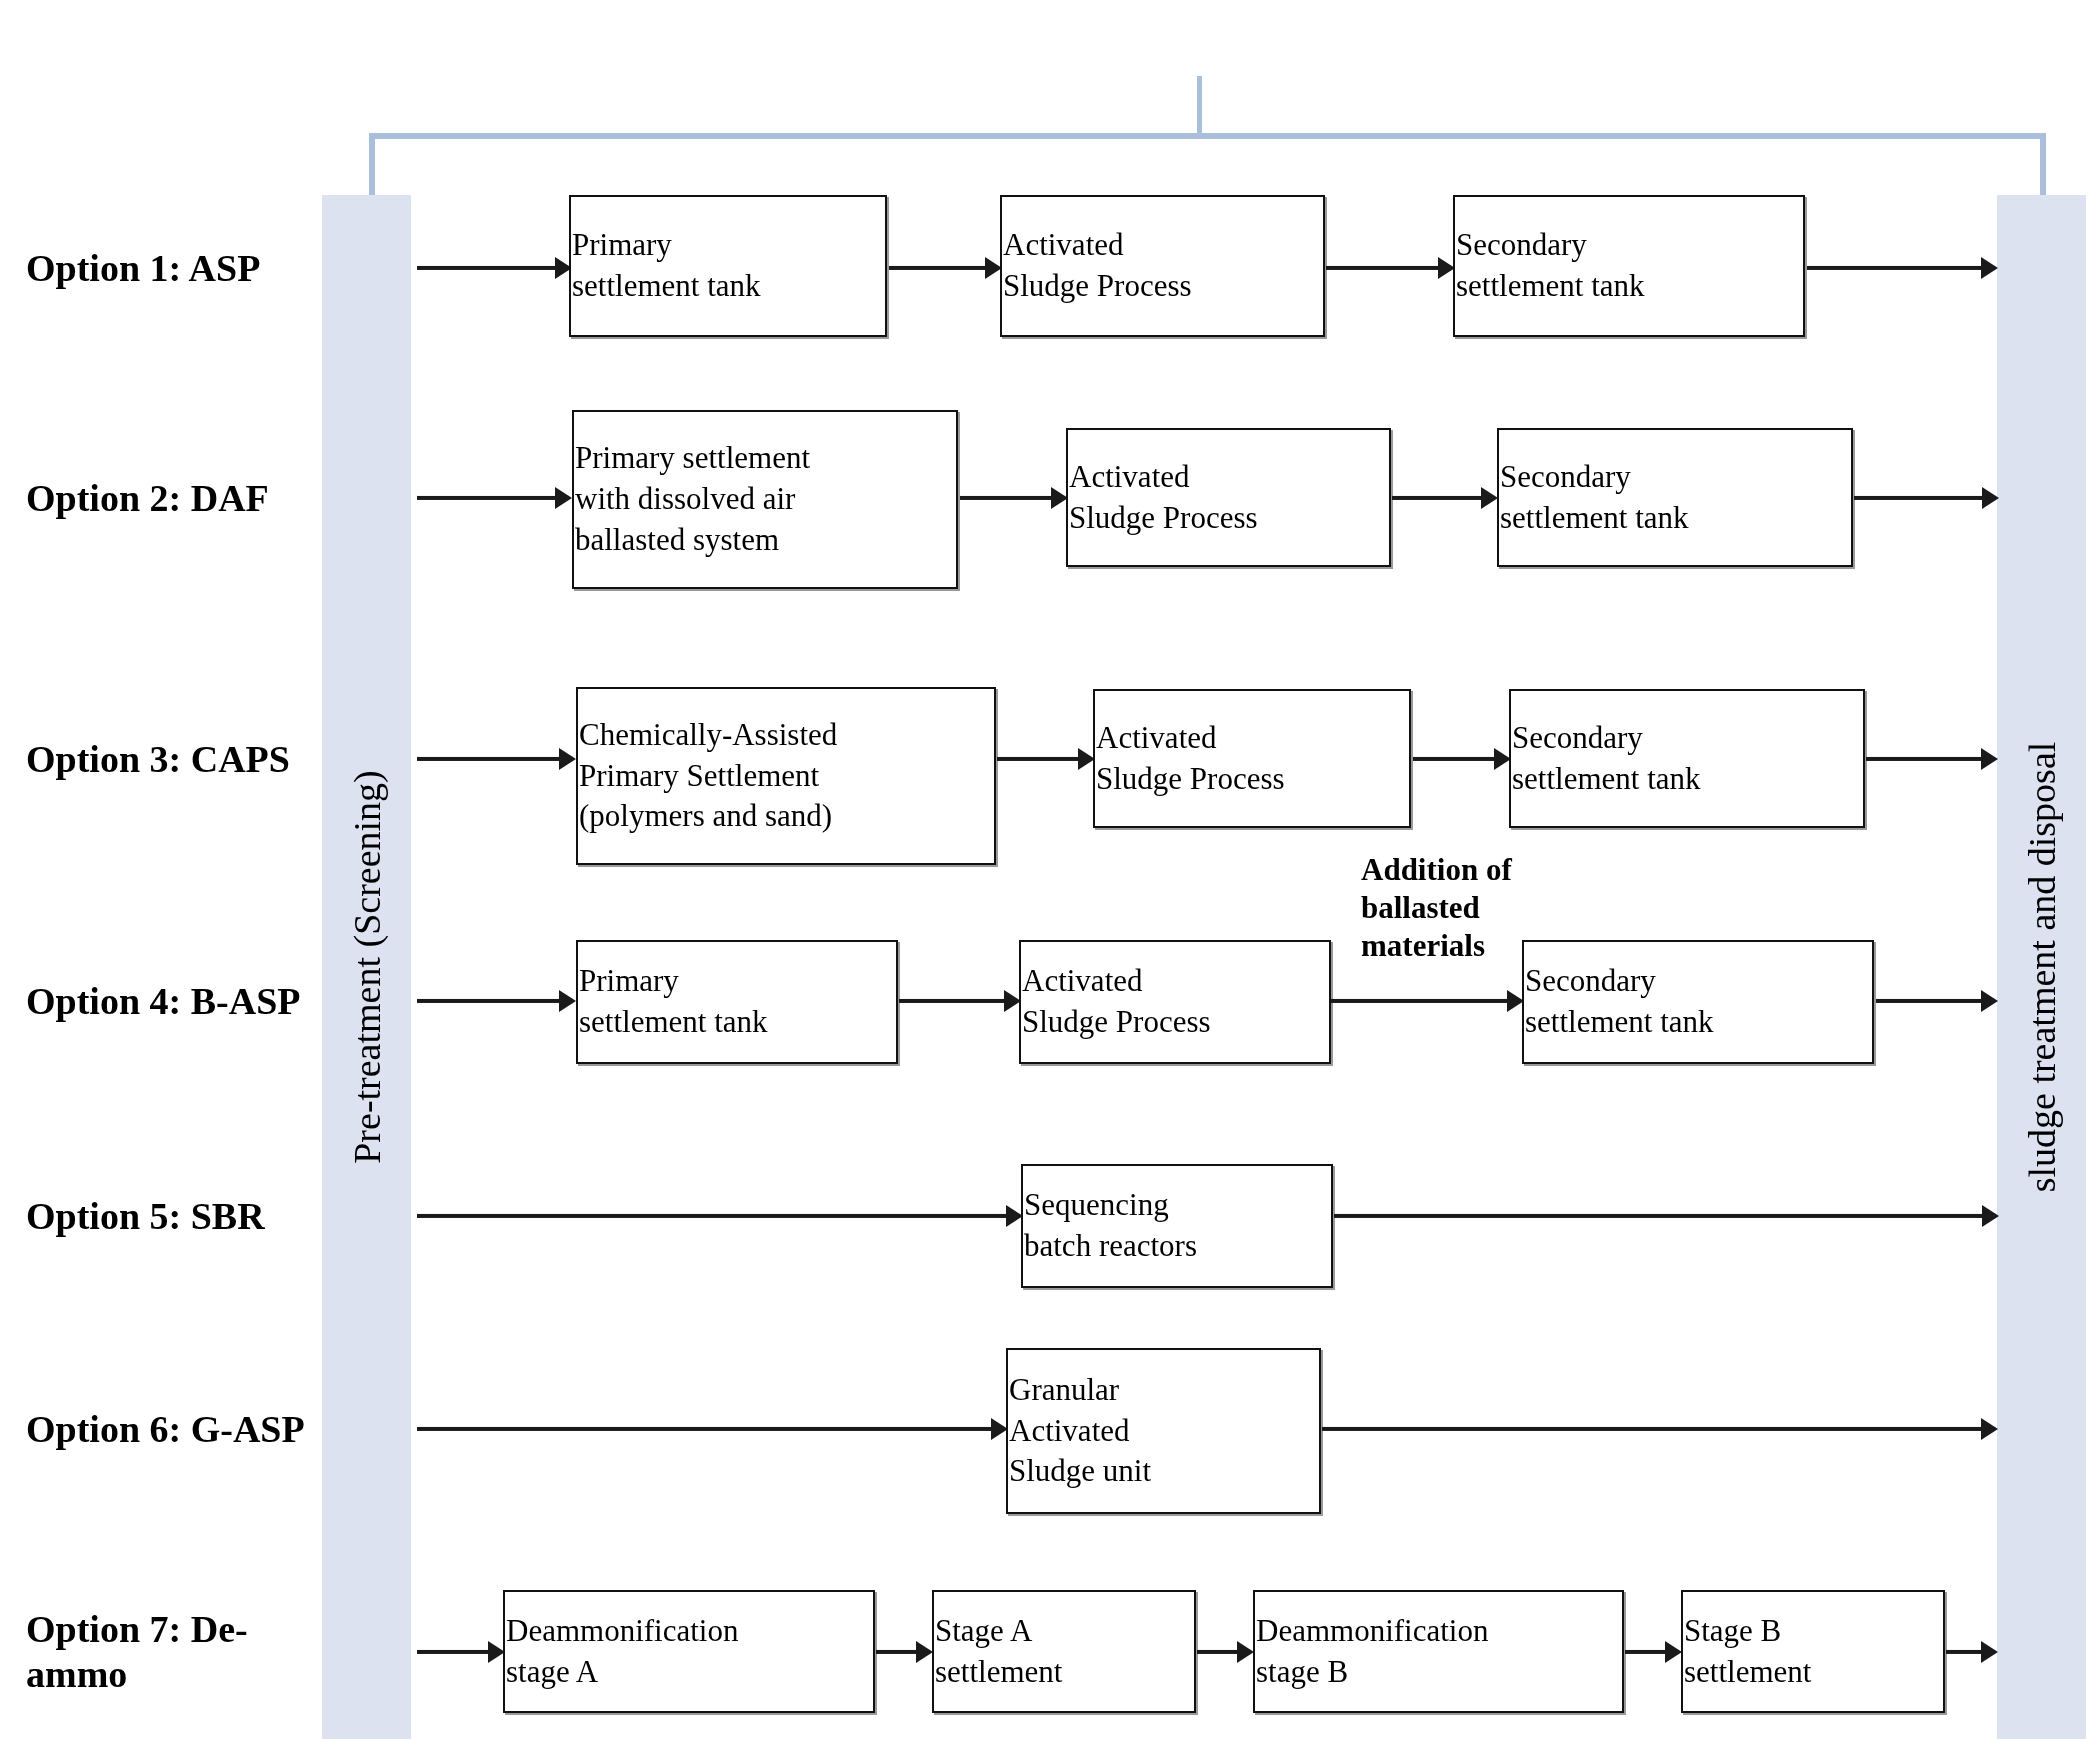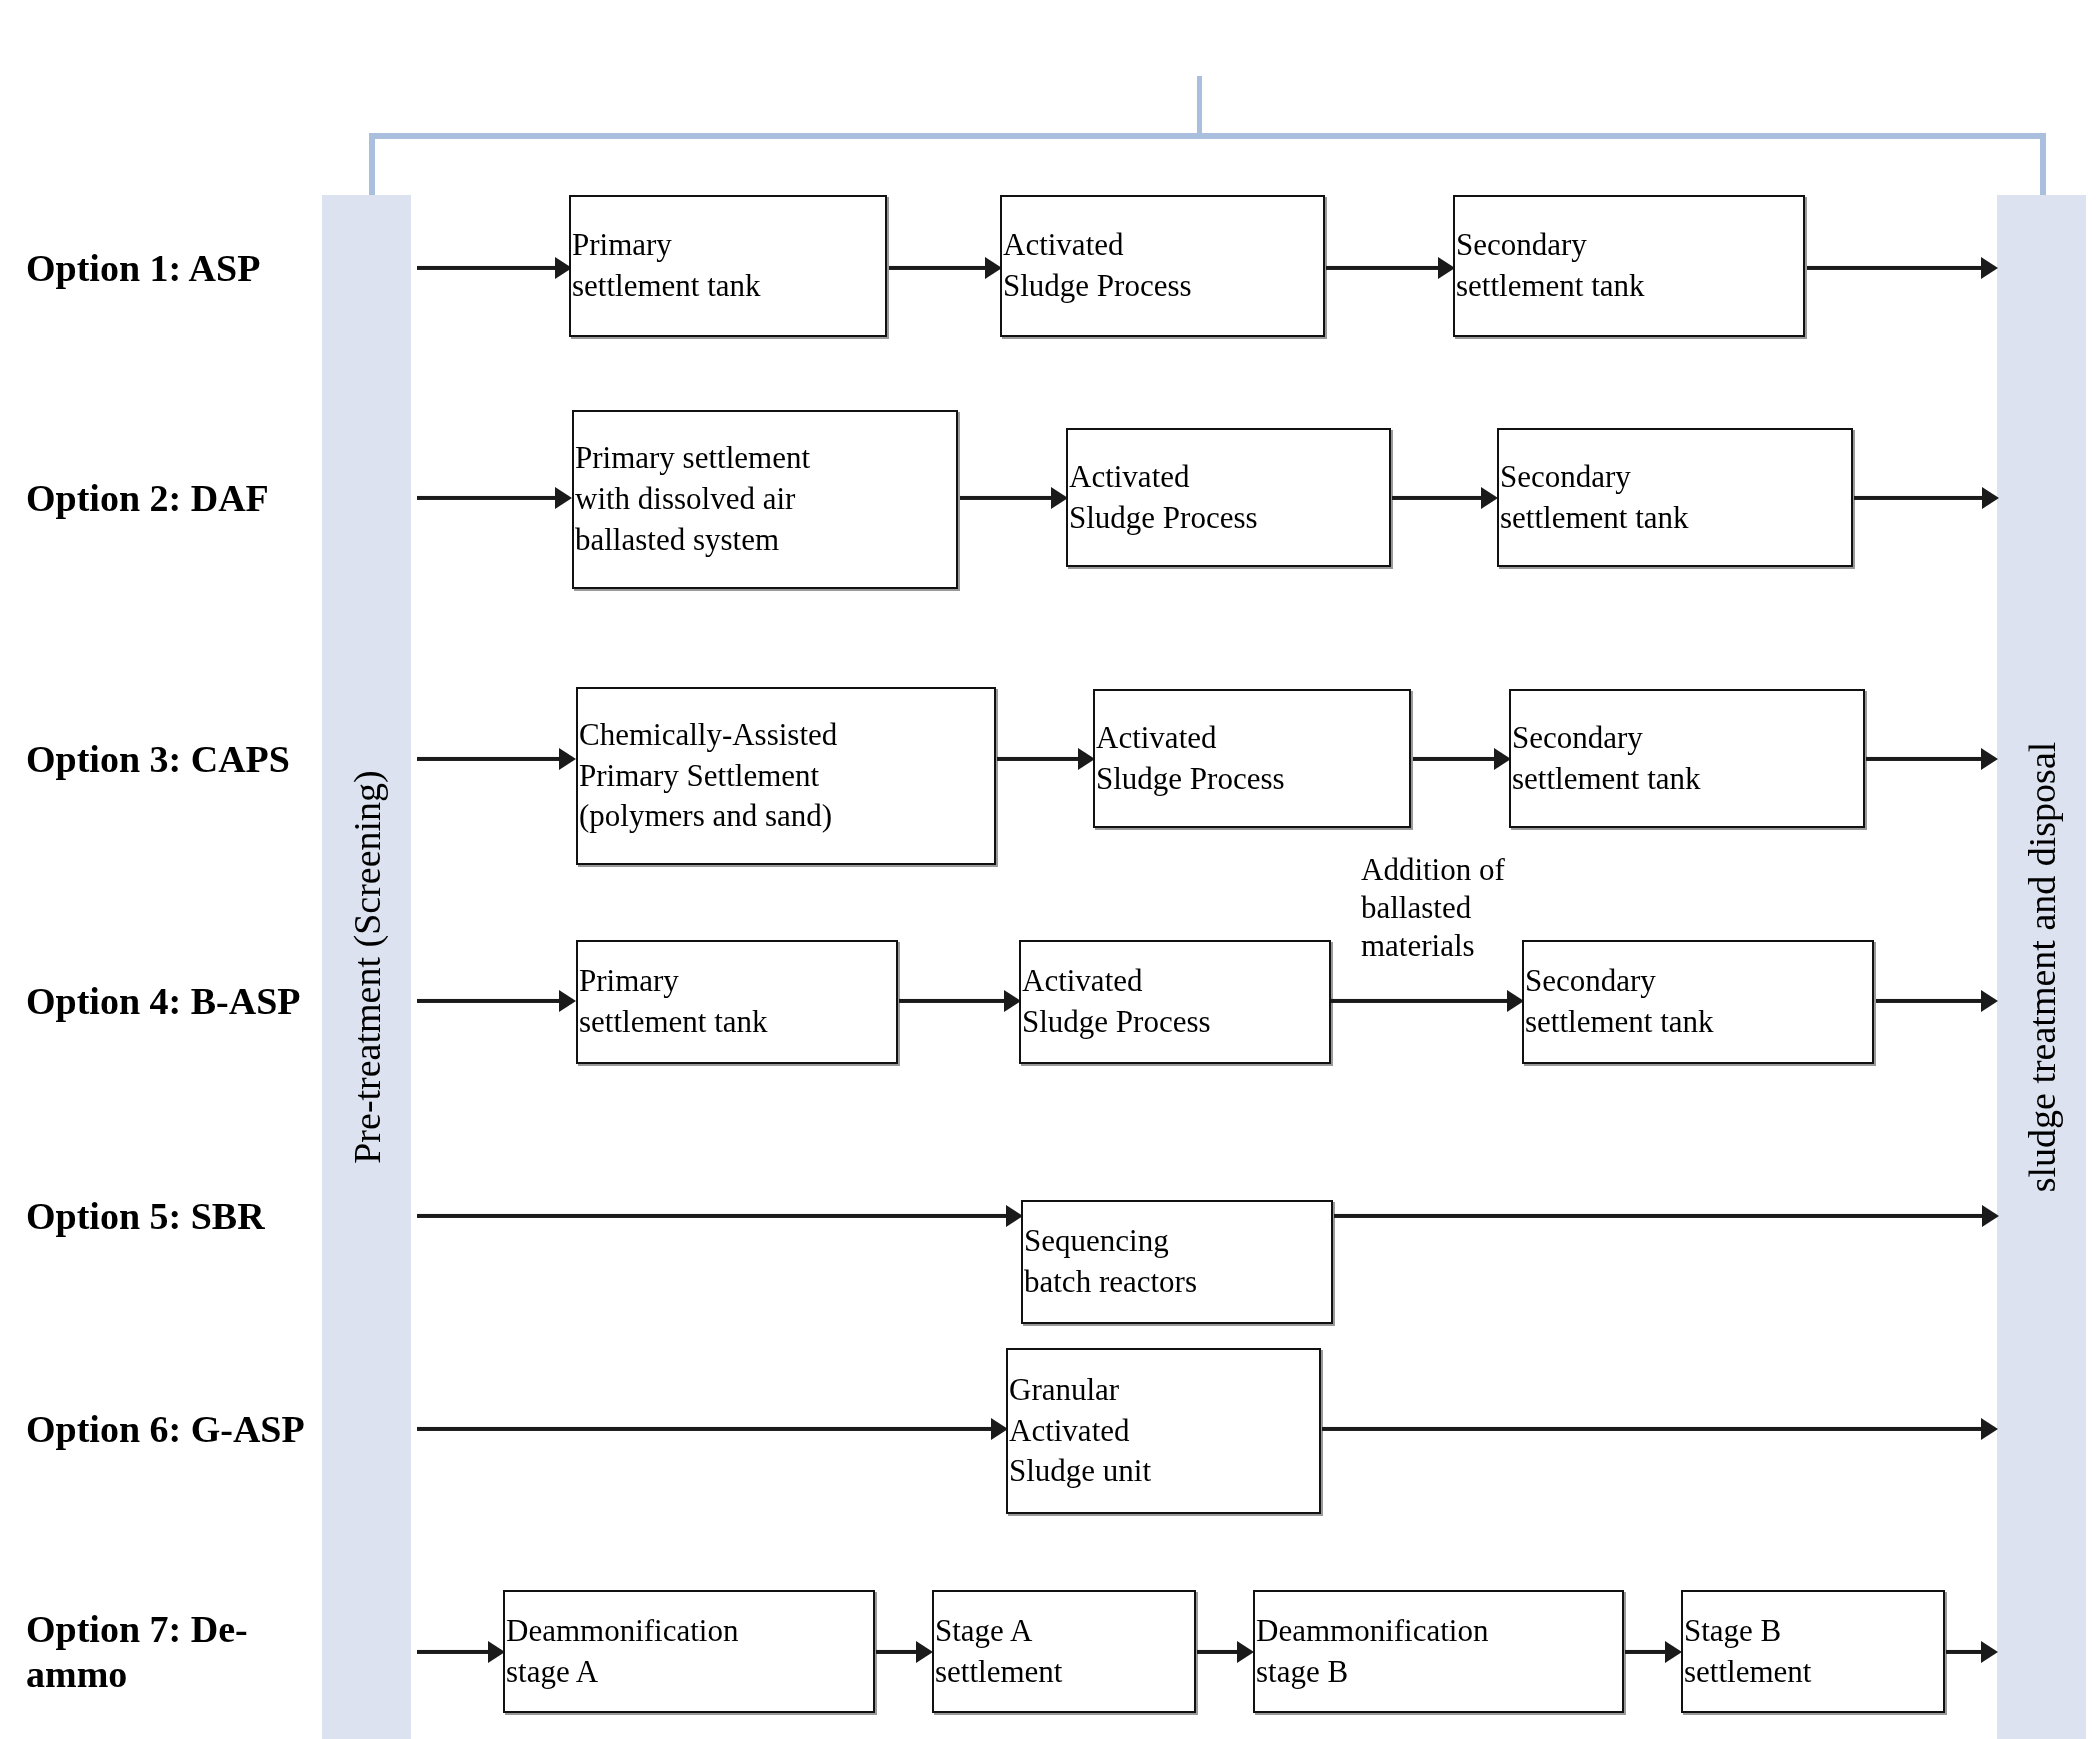--- a/index.html
+++ b/index.html
@@ -96,20 +96,21 @@
     border-top:11.5px solid transparent;
     border-bottom:11.5px solid transparent;
   }
 
   
   .annot{
     position:absolute;
     font-size:31px;
     line-height:1.22;
     white-space:pre-line;
+    font-weight:bold;
   }
 </style>
 </head>
 <body>
 
 <div id="canvas">
 
 
   <div class="br br-stem"></div>
   <div class="br br-span"></div>
@@ -219,21 +220,21 @@
   <div class="pbox" style="left:1522px; top:940px; width:352px;  height:124px;">
     <div>
       <span>Secondary</span>
       <span>settlement tank</span>
     </div>
   </div>
   <div class="conn" style="left:1876px; top:1001px; width:119px;"></div>
 
   <div class="opt-label" style="top:1216px">Option 5: SBR</div>
   <div class="conn" style="left:417px;  top:1216px; width:603px;"></div>
-  <div class="pbox" style="left:1021px; top:1200px; width:312px;  height:124px;">
+  <div class="pbox" style="left:1021px; top:1164px; width:312px;  height:124px;">
     <div>
       <span>Sequencing</span>
       <span>batch reactors</span>
     </div>
   </div>
   <div class="conn" style="left:1334px; top:1216px; width:662px;"></div>
 
   <div class="opt-label" style="top:1429px">Option 6: G-ASP</div>
   <div class="conn" style="left:417px;  top:1429px; width:588px;"></div>
   <div class="pbox" style="left:1006px; top:1348px; width:315px;  height:166px;">

